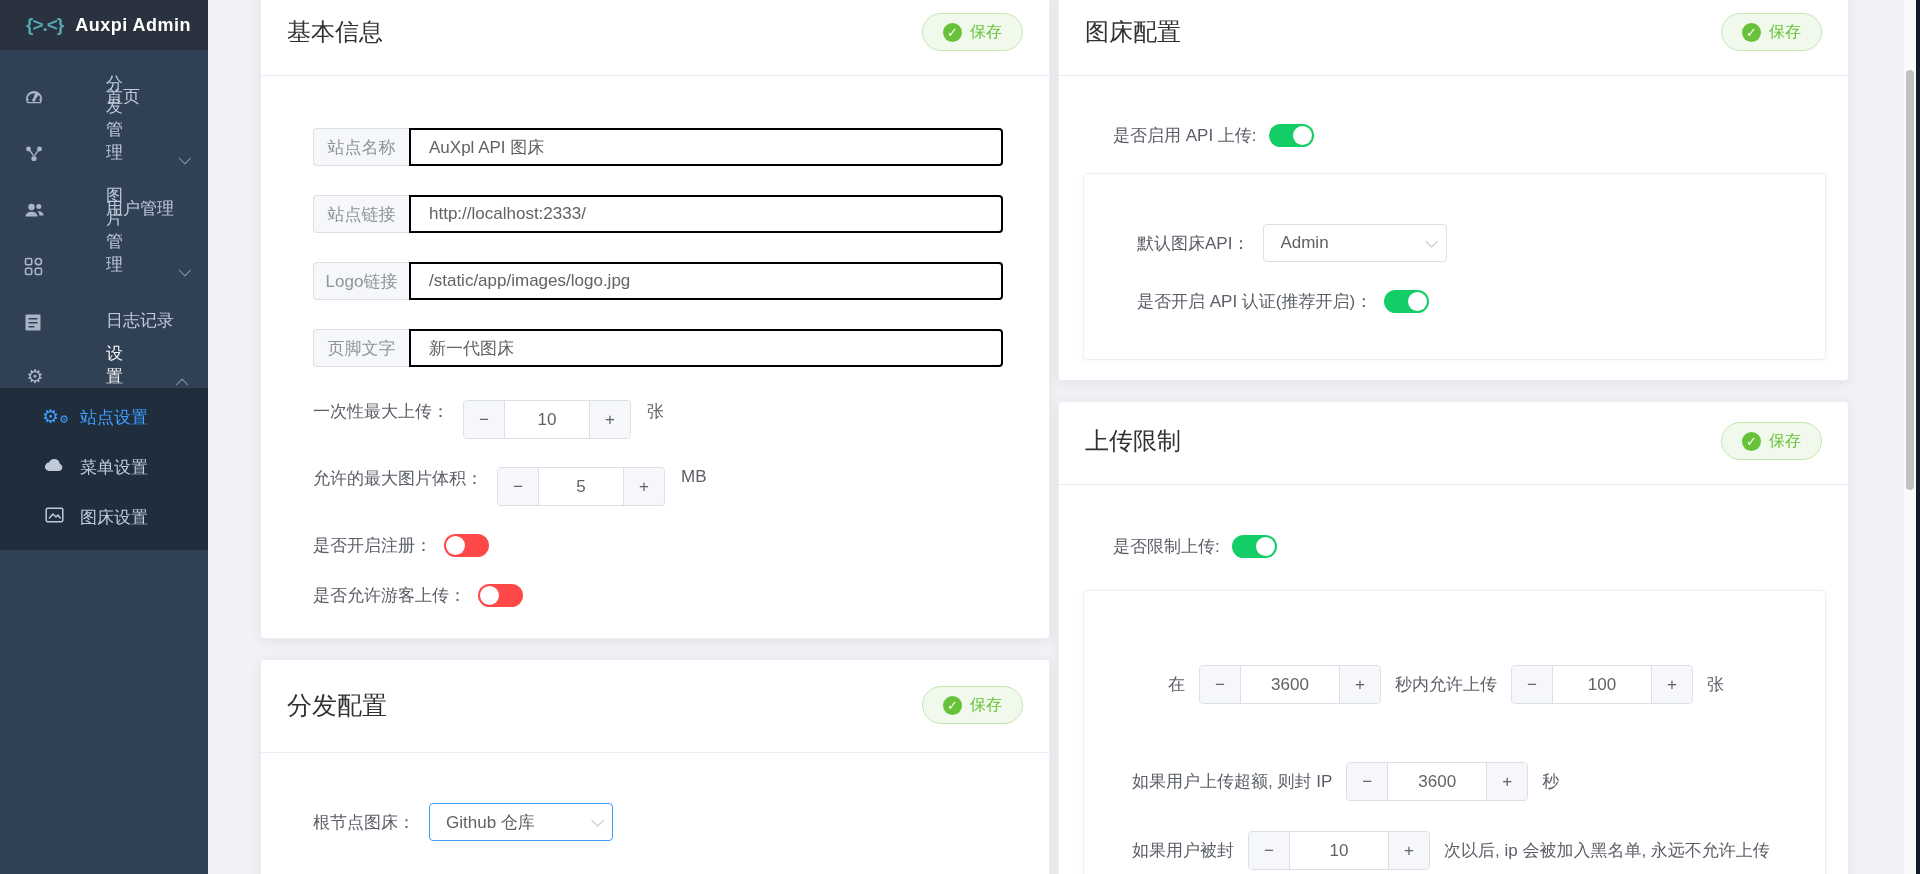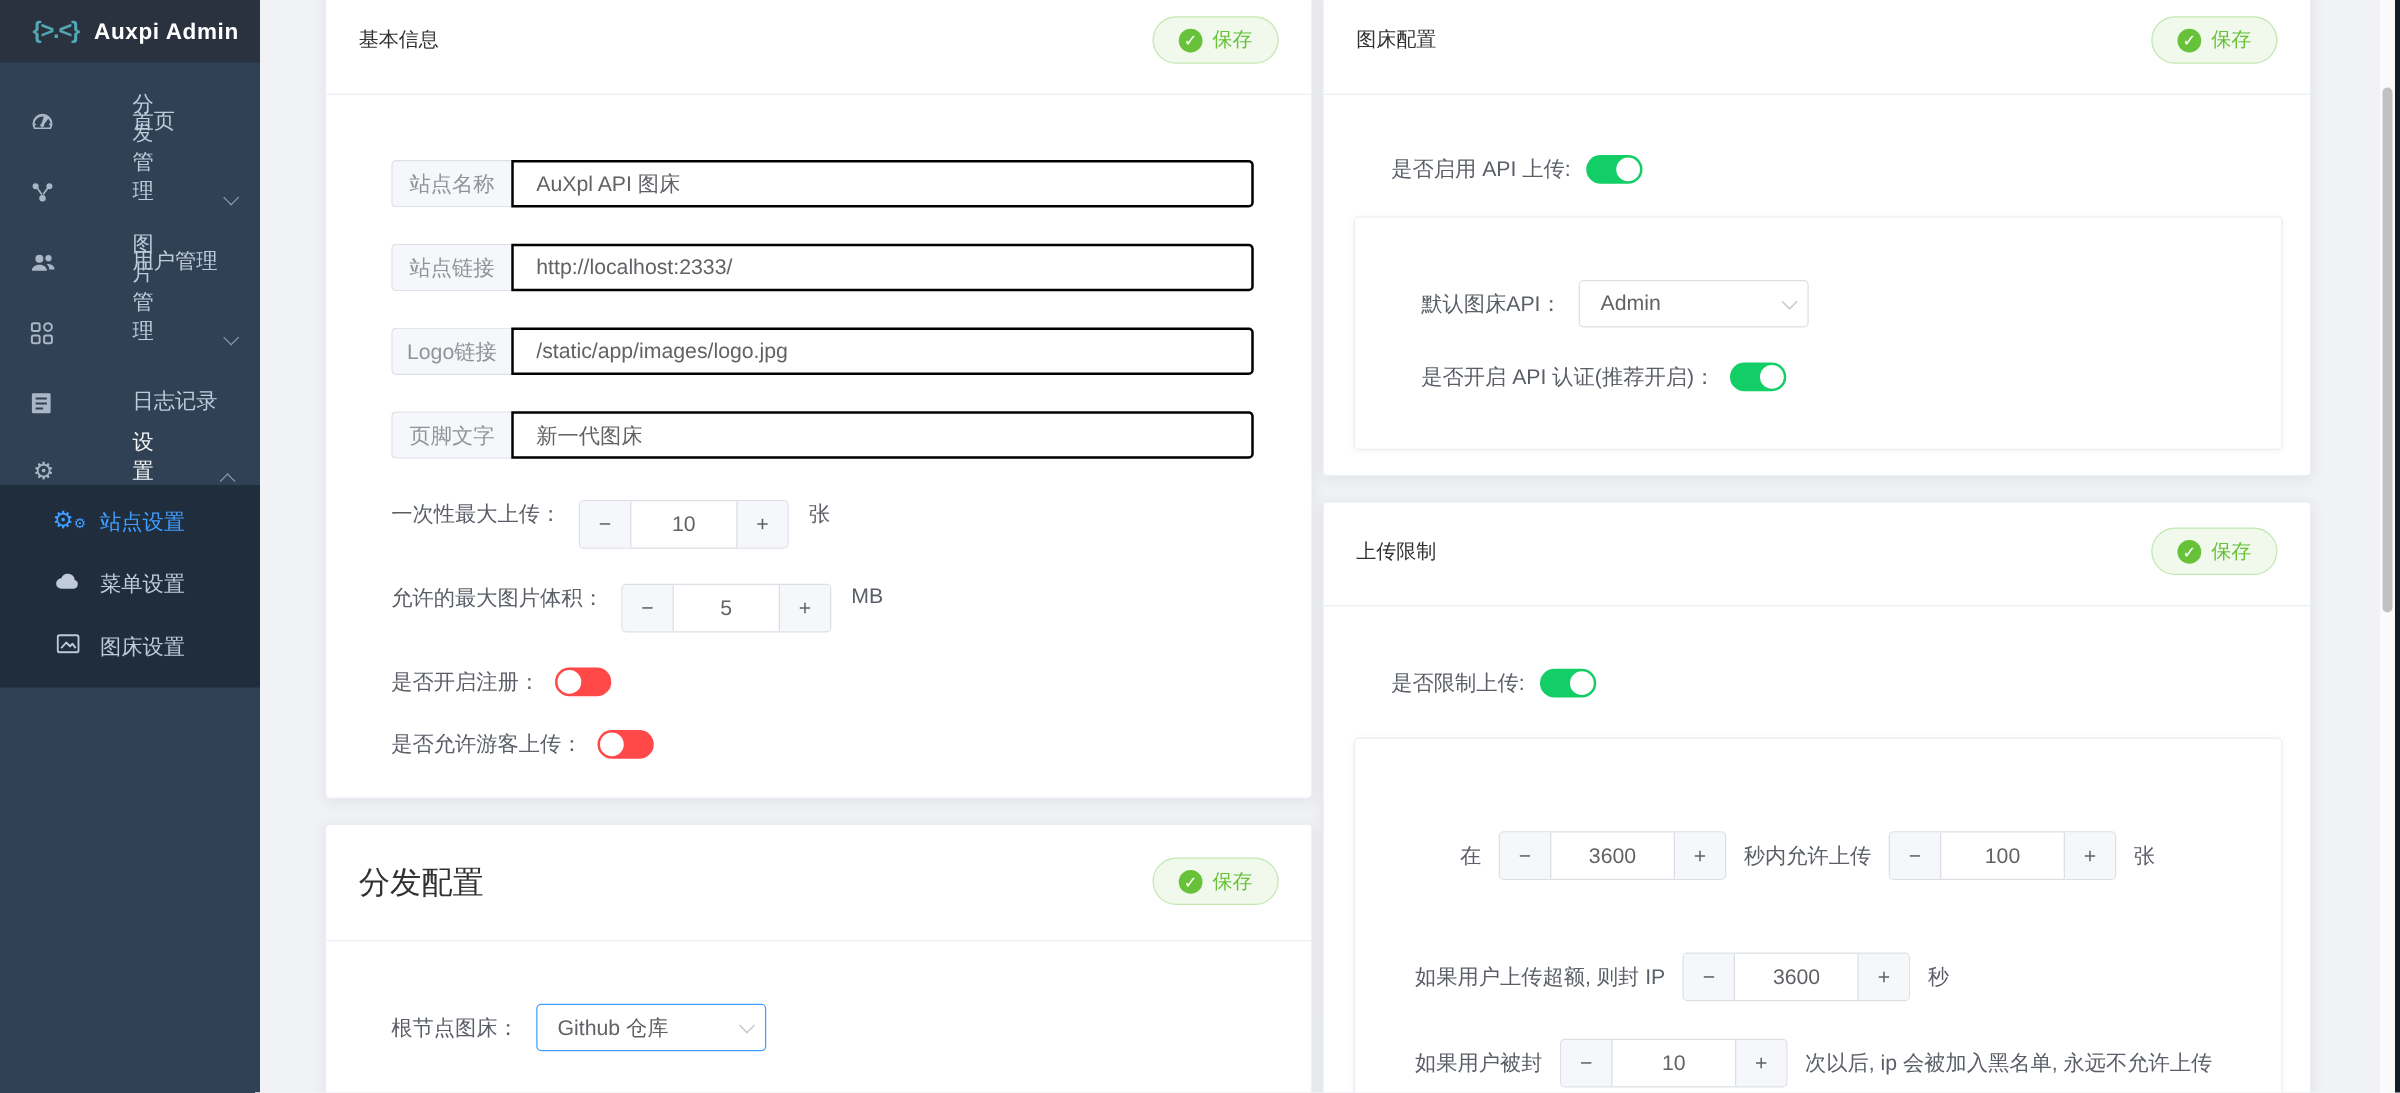--- a/index.html
+++ b/index.html
@@ -32,21 +32,21 @@
   .main { position:relative; flex:1; height:874px; overflow:hidden; }
   .col { position:absolute; top:-8px; }
   .col-left  { left:52px;  width:790px; }
   .col-right { left:850px; width:791px; }
 
   .card { background:#fff; border:1px solid #ebeef5; border-radius:4px;
           box-shadow:0 2px 12px rgba(0,0,0,.07); overflow:hidden; }
   .card + .card { margin-top:20px; }
   .card-header { display:flex; justify-content:space-between; align-items:center;
                  padding:20px 26px 24px 26px; border-bottom:1px solid #ebeef5; }
-  .card-title { color:#303133; font-size:16px; }
+  .card-title { color:#303133; font-size:24px; }
   .card-title.big { font-size:25px; }
 
   .save-btn { display:inline-flex; align-items:center; gap:8px; height:38px; padding:0 20px;
               background:#f0f9eb; border:1px solid #c2e7b0; border-radius:19px;
               color:#67C23A; font-size:16px; cursor:pointer; font-family:inherit; }
   .check-icon { width:19px; height:19px; border-radius:50%; background:#67C23A; color:#fff;
                 font-size:13px; line-height:19px; text-align:center; display:inline-block; }
 
   
   .body-basic { padding:52px 48px 30px 52px; }

